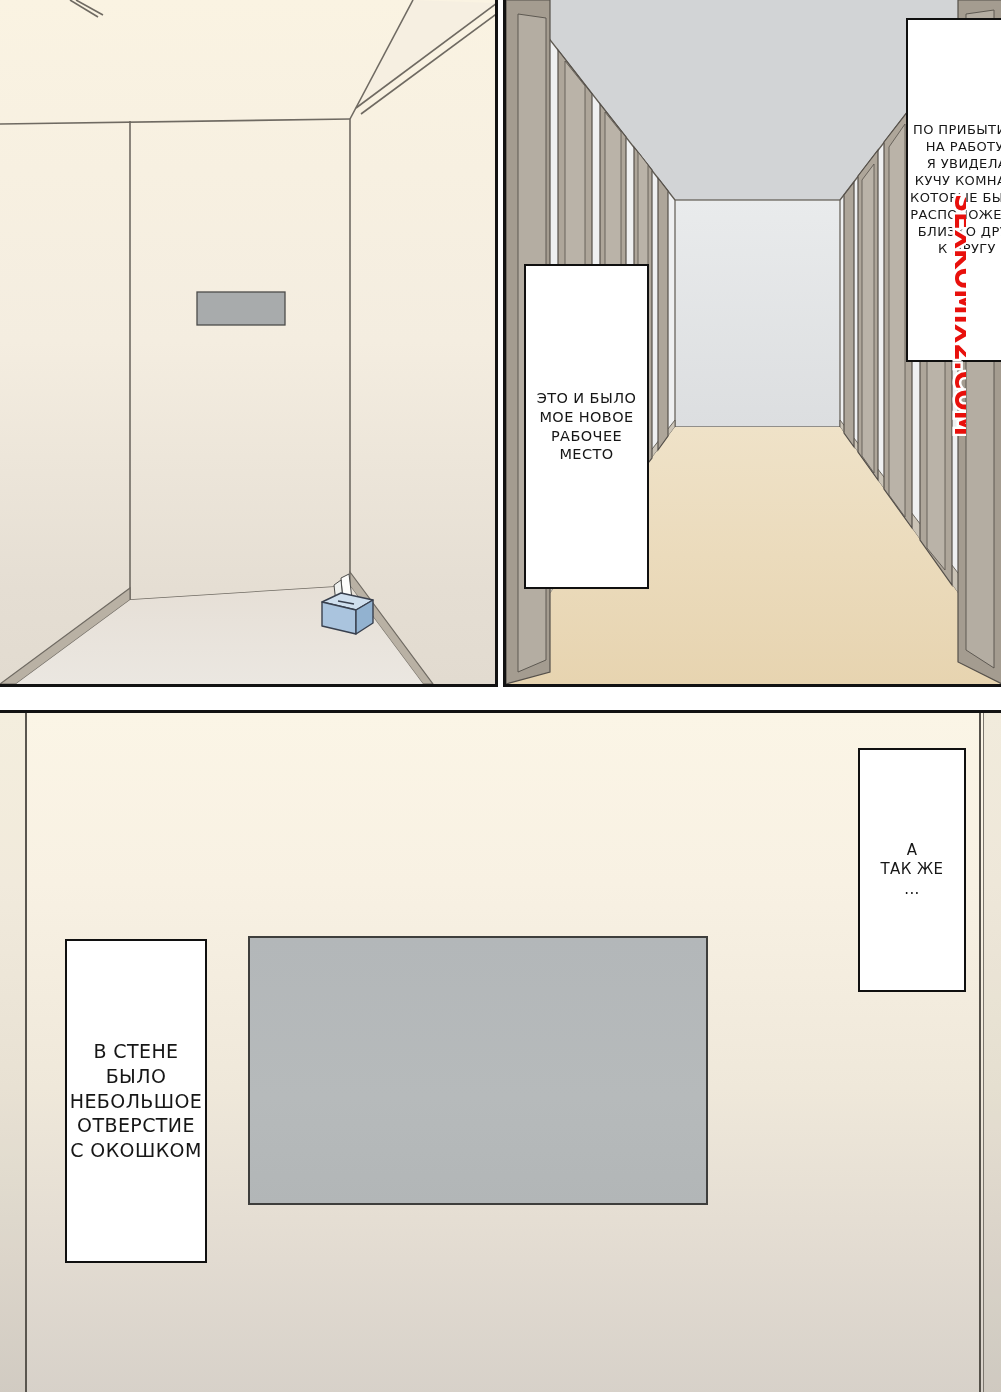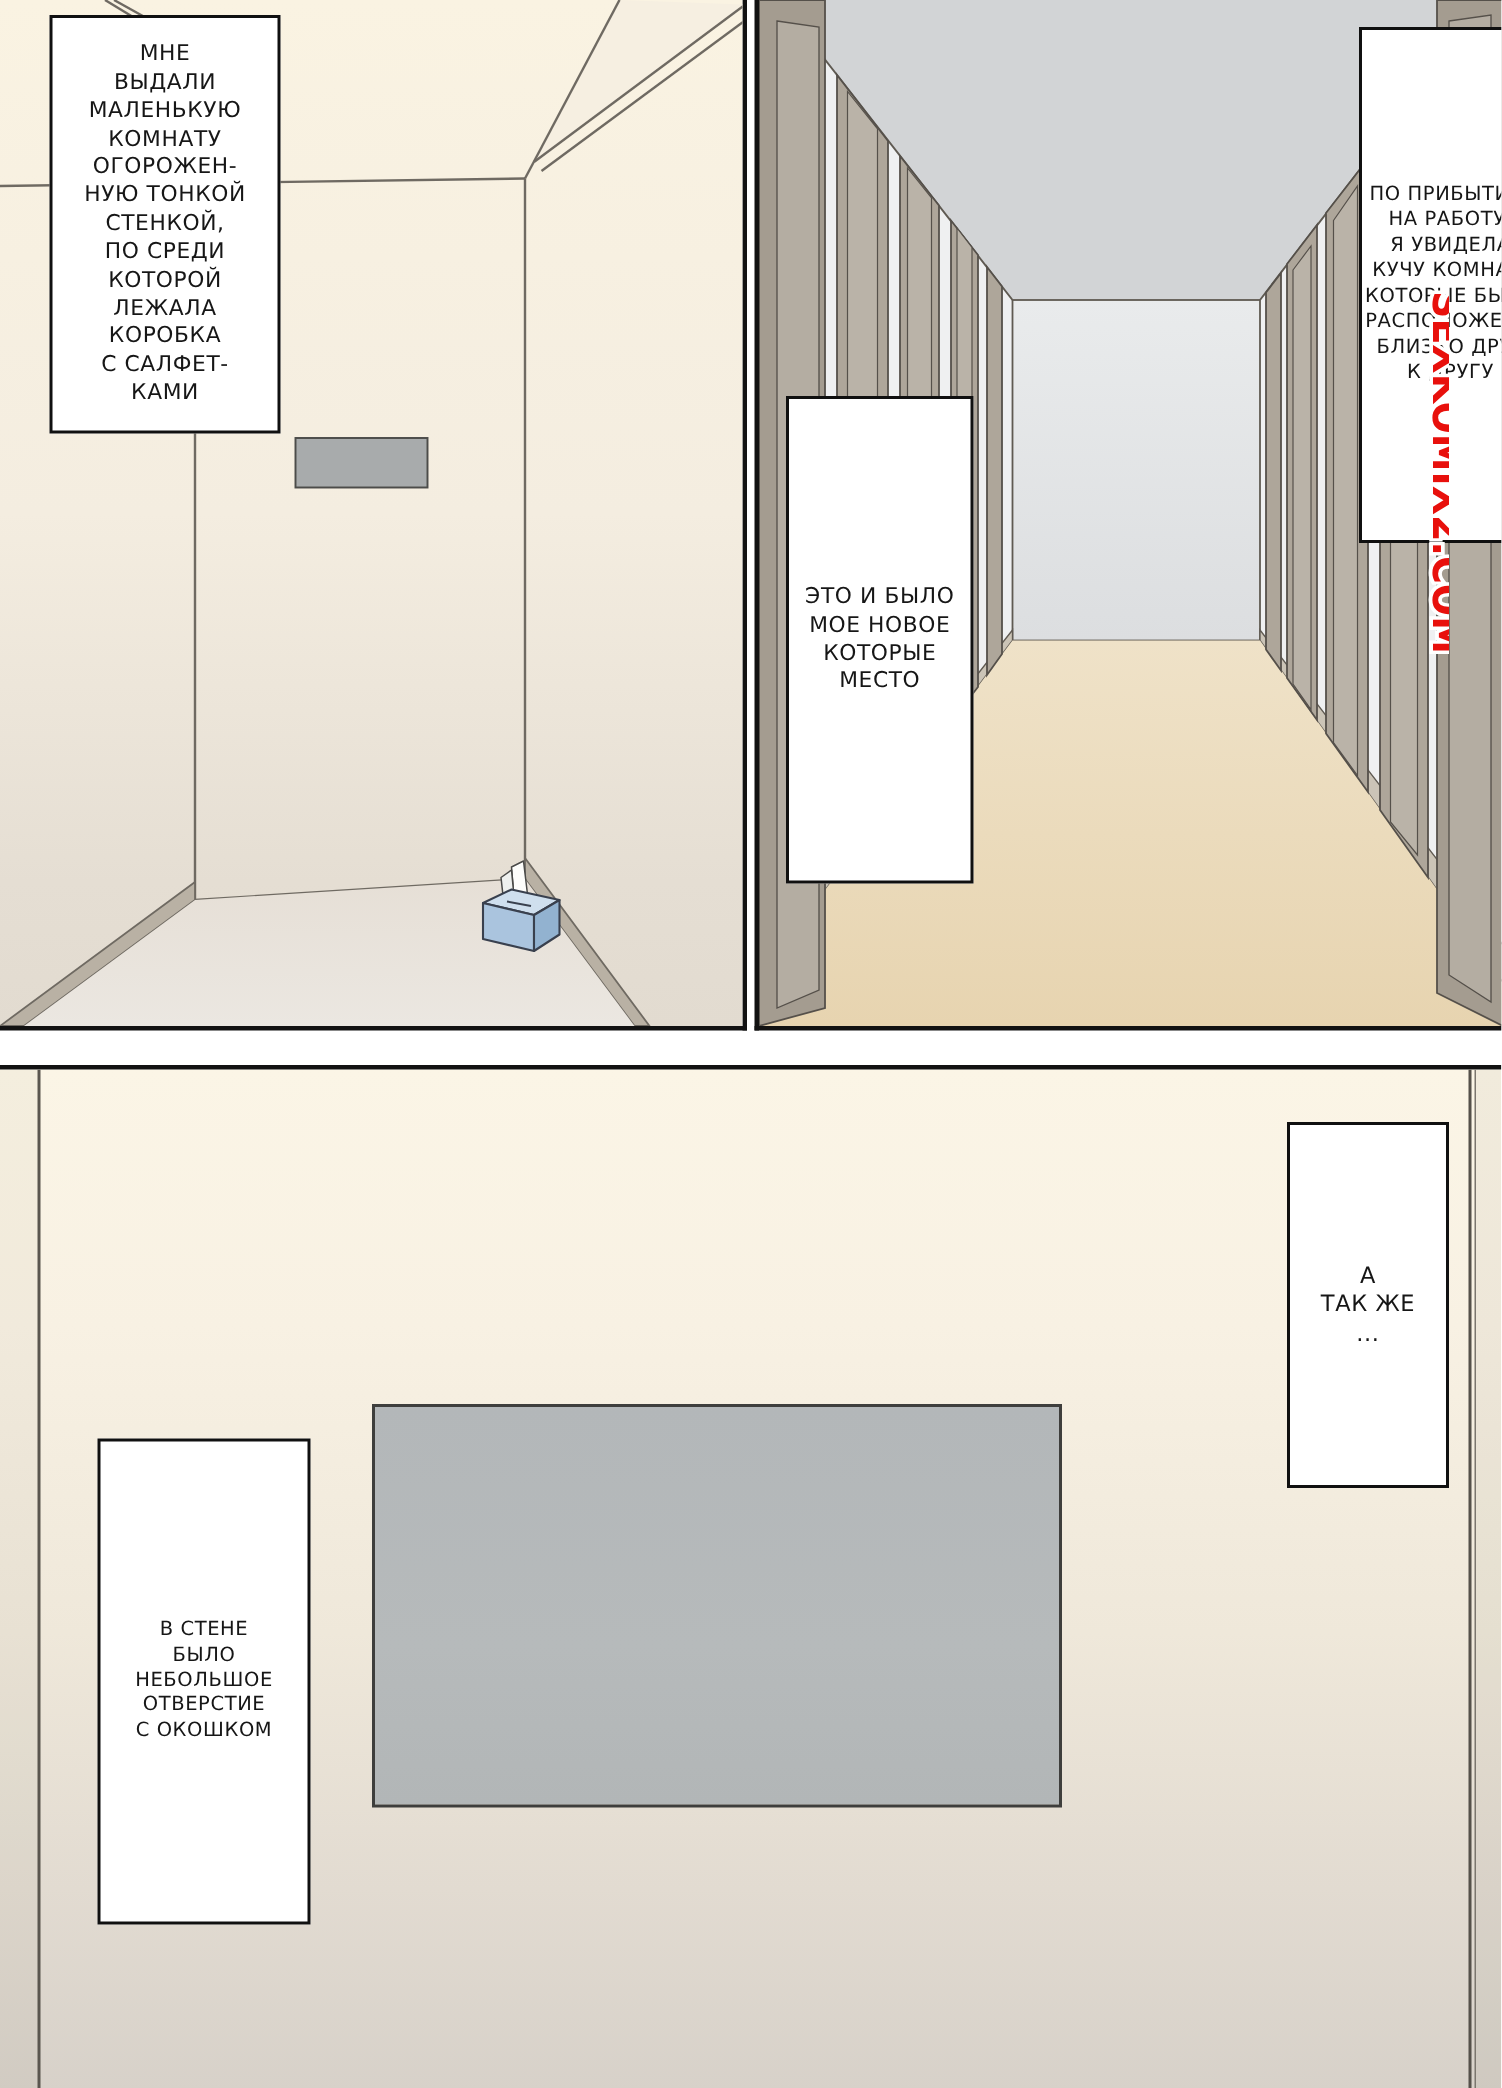--- a/index.html
+++ b/index.html
@@ -11,21 +11,21 @@
   #panel-wall{left:0;top:710px;width:1001px;height:682px;border-top:3px solid #121212;
       background:linear-gradient(180deg,#fbf5e6 0%,#f8f1e3 25%,#efe8da 55%,#e2dbd1 80%,#d7d1c9 100%);}
   .caption{position:absolute;background:#ffffff;border:2.5px solid #101010;
       display:flex;align-items:center;justify-content:center;text-align:center;
       white-space:pre-line;color:#161616;z-index:30;
       font-family:"DejaVu Sans",sans-serif;line-height:1.30;letter-spacing:.4px;}
   #cap-room{left:33px;top:10px;width:150px;height:275px;font-size:14.5px;}
   #cap-arrival{left:862px;top:18px;width:118px;height:340px;font-size:13px;margin-left:44px;}
   #cap-workplace{left:524px;top:264px;width:121px;height:321px;font-size:14.5px;}
   #cap-also{left:858px;top:748px;width:104px;height:240px;font-size:15px;}
-  #cap-window{left:65px;top:959px;width:138px;height:320px;font-size:13px;}
+  #cap-window{left:65px;top:939px;width:138px;height:320px;font-size:19px;}
   
   .wall-line-left{position:absolute;left:25px;top:0;width:2px;height:682px;background:#5a564f;}
   .wall-line-right{position:absolute;left:979px;top:0;width:5px;height:682px;
       border-left:2px solid #55514a;border-right:1px solid #7b766e;box-sizing:border-box;background:transparent;}
   .wall-sliver-left{position:absolute;left:0;top:0;width:25px;height:682px;background:rgba(60,50,30,0.035);}
   .wall-sliver-right{position:absolute;left:984px;top:0;width:17px;height:682px;background:rgba(60,55,40,0.05);}
   #window-opening{position:absolute;left:248px;top:223px;width:460px;height:269px;
       background:linear-gradient(180deg,#b3b7b9 0%,#b6babb 60%,#b2b6b7 100%);
       border:2px solid #3e3e3c;box-sizing:border-box;}
   #watermark{position:absolute;left:920px;top:190px;width:46px;height:252px;z-index:40;pointer-events:none;}
@@ -136,44 +136,31 @@
   </div>
 
   <div class="panel" id="panel-wall">
     <div class="wall-sliver-left"></div>
     <div class="wall-sliver-right"></div>
     <div class="wall-line-left"></div>
     <div class="wall-line-right"></div>
     <div id="window-opening"></div>
   </div>
 
-  <div class="caption" id="cap-room">МНЕ
-ВЫДАЛИ
-МАЛЕНЬКУЮ
-КОМНАТУ
-ОГОРОЖЕН-
-НУЮ ТОНКОЙ
-СТЕНКОЙ,
-ПО СРЕДИ
-КОТОРОЙ
-ЛЕЖАЛА
-КОРОБКА
-С САЛФЕТ-
-КАМИ</div>
   <div class="caption" id="cap-arrival">ПО ПРИБЫТИЮ
 НА РАБОТУ,
 Я УВИДЕЛА
 КУЧУ КОМНАТ,
 КОТОРЫЕ БЫЛИ
 РАСПОЛОЖЕНЫ
 БЛИЗКО ДРУГ
 К ДРУГУ</div>
   <div class="caption" id="cap-workplace">ЭТО И БЫЛО
 МОЕ НОВОЕ
-КОТОРЫЕ
+РАБОЧЕЕ
 МЕСТО</div>
   <div class="caption" id="cap-also">А
 ТАК ЖЕ
 ...</div>
   <div class="caption" id="cap-window">В СТЕНЕ
 БЫЛО
 НЕБОЛЬШОЕ
 ОТВЕРСТИЕ
 С ОКОШКОМ</div>
 

